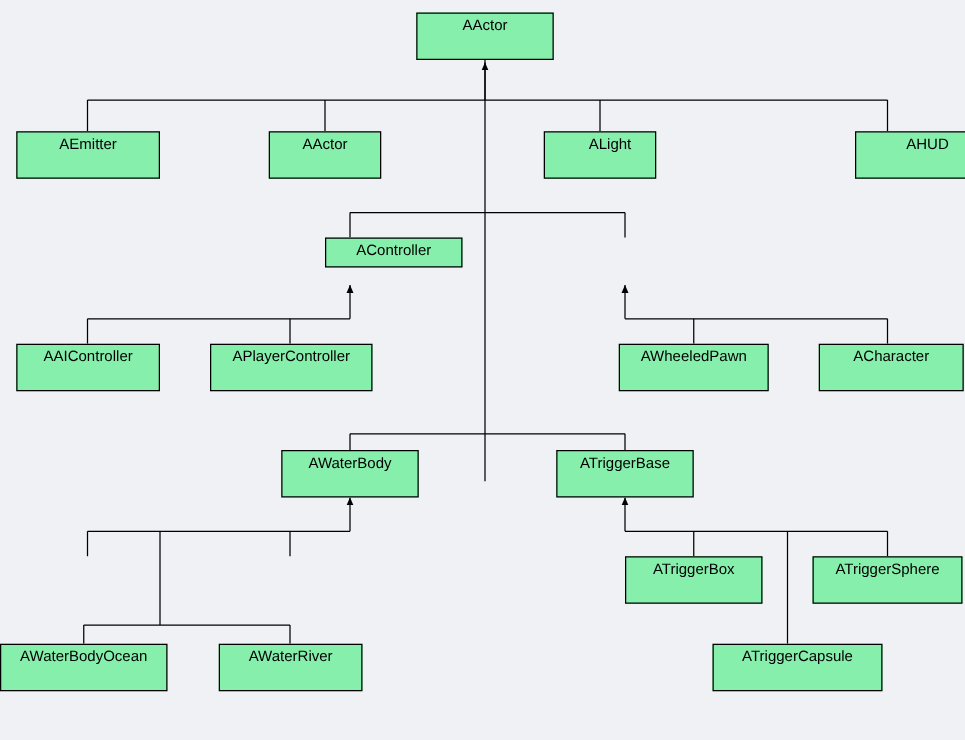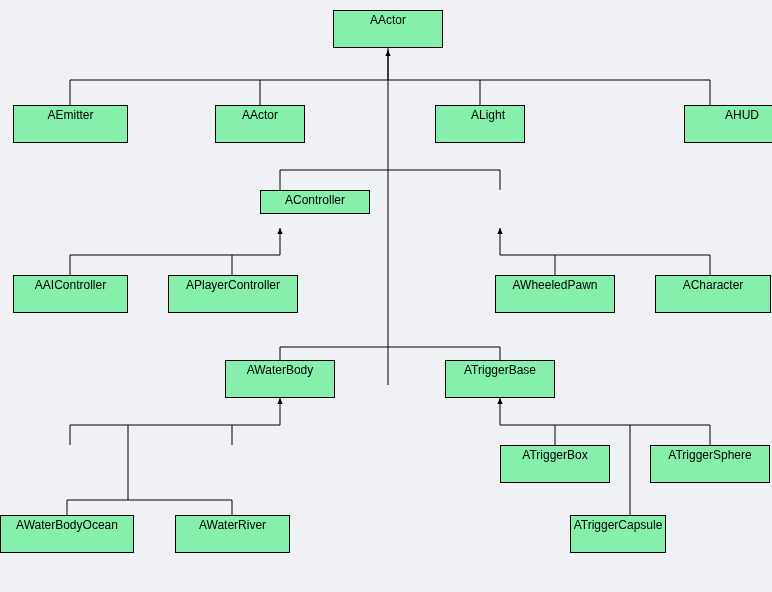--- a/index.html
+++ b/index.html
@@ -144,17 +144,17 @@
       <span>AWaterRiver</span>
     </div>
 
 <div class="node" style="left:650px; top:445px; width:120px; height:38px;">
       <span>ATriggerSphere</span>
     </div>
 <div class="node" style="left:500px; top:445px; width:110px; height:38px;">
       <span>ATriggerBox</span>
     </div>
 
-<div class="node" style="left:570px; top:515px; width:96px; height:38px;">
+<div class="node" style="left:570px; top:515px; width:136px; height:38px;">
       <span>ATriggerCapsule</span>
     </div>
 
 </div>
 
 </body></html>

